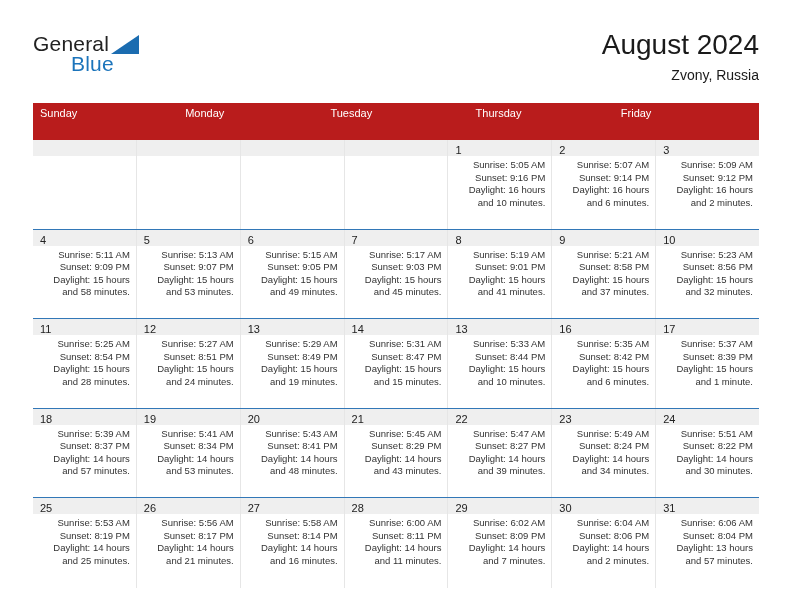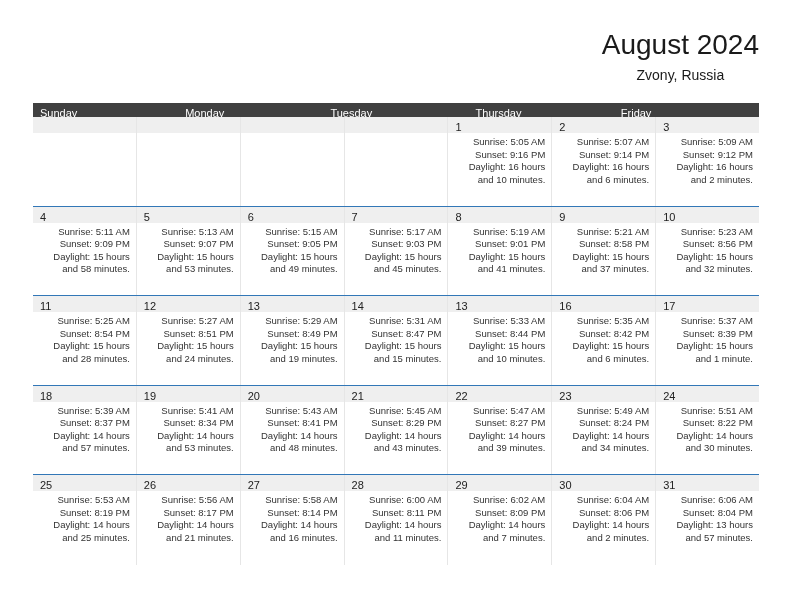--- a/index.html
+++ b/index.html
@@ -60,21 +60,21 @@
     top: 3px;
     width: 0;
     height: 0;
     border-left: 28px solid transparent;
     border-bottom: 19px solid #1b6cb0;
   }
   .title-group {
     position: absolute;
     right: 0;
     top: 0;
-    text-align: center;
+    text-align: right;
   }
   .cal-title {
     font-size: 28px;
     color: #1a1a1a;
     line-height: 34px;
     white-space: nowrap;
   }
   .cal-subtitle {
     font-size: 14px;
     color: #1a1a1a;
@@ -85,22 +85,22 @@
 
   
   .calendar {
     position: absolute;
     left: 33px;
     top: 103px;
     width: 726px;
   }
   .weekday-row {
     display: flex;
-    background: #404040;
-    height: 14px;
+    background: #b91c1c;
+    height: 37px;
   }
   .weekday {
     flex: 1 1 0;
     color: #ffffff;
     font-size: 11px;
     line-height: 21px;
     padding-left: 7px;
     box-sizing: border-box;
     white-space: nowrap;
   }
@@ -149,20 +149,25 @@
     background: #efefef;
   }
 </style>
 </head>
 <body>
 
 <div class="page">
 
   <div class="header">
 
+    <div class="brand">
+      <span class="brand-general">General</span>
+      <span class="brand-triangle"></span>
+      <span class="brand-blue">Blue</span>
+    </div>
 
     <div class="title-group">
       <div class="cal-title">August 2024</div>
       <div class="cal-subtitle">Zvony, Russia</div>
     </div>
 
   </div>
 
   <div class="calendar">
 

